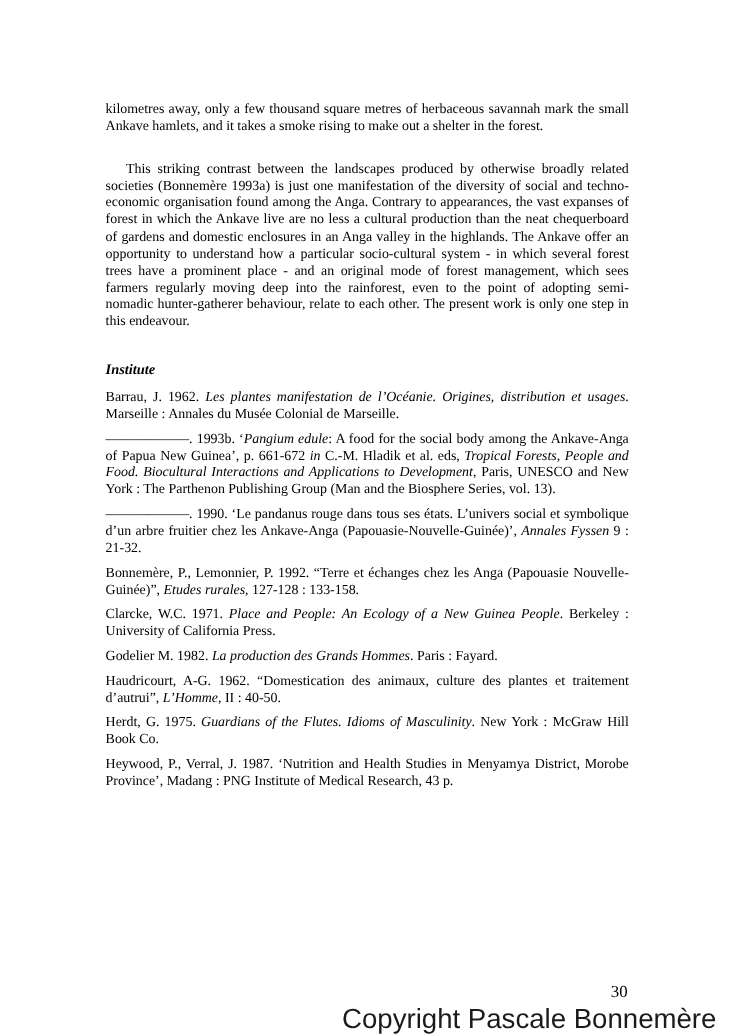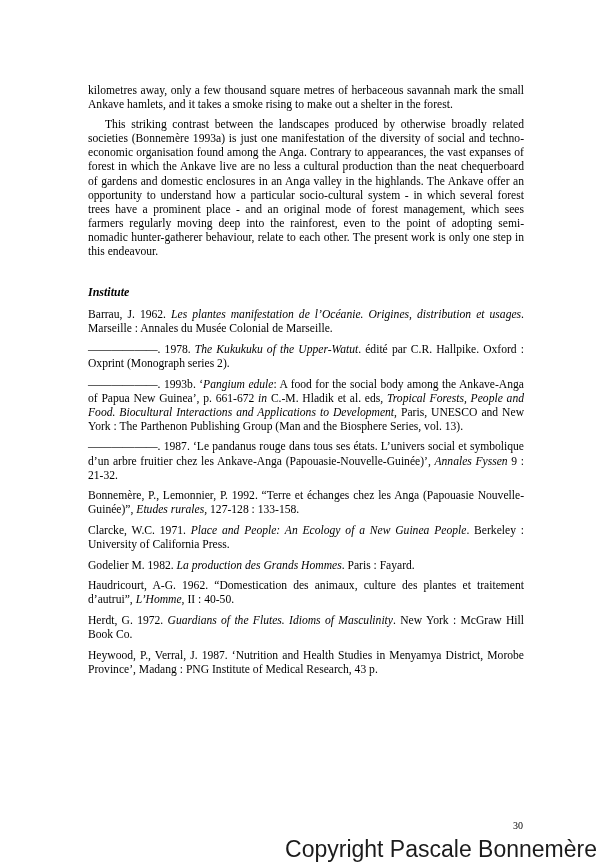--- a/index.html
+++ b/index.html
@@ -16,34 +16,34 @@
   .content {
     position: absolute;
     left: 88px;
     top: 84px;
     width: 436px;
     font-size: 11.6px;
     line-height: 14.1px;
     text-align: justify;
   }
   p.body-par { margin: 0; }
-  p.body-par.indented { margin-top: 6px; text-indent: 17px; }
+  p.body-par.indented { margin-top: 22px; text-indent: 17px; }
   .references-heading {
     font-weight: bold;
     font-style: italic;
     font-size: 12px;
     margin: 26px 0 9px 0;
   }
   p.ref { margin: 0 0 6.5px 0; }
   p.ref em { font-style: italic; }
   .page-number {
     position: absolute;
     top: 820px;
     right: 87px;
-    font-size: 10px;
+    font-size: 14px;
     font-family: "Liberation Serif", serif;
   }
   .watermark {
     position: absolute;
     right: 13px;
     bottom: 0px;
     font-family: "Liberation Sans", sans-serif;
     font-size: 23px;
     color: #1b1b1b;
     white-space: nowrap;
@@ -52,26 +52,25 @@
 </head>
 <body>
 
 <div class="page">
   <div class="content">
     <p class="body-par">kilometres away, only a few thousand square metres of herbaceous savannah mark the small Ankave hamlets, and it takes a smoke rising to make out a shelter in the forest.</p>
     <p class="body-par indented">This striking contrast between the landscapes produced by otherwise broadly related societies (Bonnemère 1993a) is just one manifestation of the diversity of social and techno-economic organisation found among the Anga. Contrary to appearances, the vast expanses of forest in which the Ankave live are no less a cultural production than the neat chequerboard of gardens and domestic enclosures in an Anga valley in the highlands. The Ankave offer an opportunity to understand how a particular socio-cultural system - in which several forest trees have a prominent place - and an original mode of forest management, which sees farmers regularly moving deep into the rainforest, even to the point of adopting semi-nomadic hunter-gatherer behaviour, relate to each other. The present work is only one step in this endeavour.</p>
     <p class="references-heading">Institute</p>
     <div id="references-list">
         <p class="ref"><span>Barrau, J. 1962. </span><em>Les plantes manifestation de l’Océanie. Origines, distribution et usages</em><span>. Marseille : Annales du Musée Colonial de Marseille.</span></p>
-        <p class="ref"><span>——————. 1978. </span><em>The Kukukuku of the Upper-Watut</em><span>. édité par C.R. Hallpike. Oxford : Oxprint (Monograph series 2).</span></p>
         <p class="ref"><span>——————. 1993b. ‘</span><em>Pangium edule</em><span>: A food for the social body among the Ankave-Anga of Papua New Guinea’, p. 661-672 </span><em>in</em><span> C.-M. Hladik et al. eds, </span><em>Tropical Forests, People and Food. Biocultural Interactions and Applications to Development</em><span>, Paris, UNESCO and New York : The Parthenon Publishing Group (Man and the Biosphere Series, vol. 13).</span></p>
-        <p class="ref"><span>——————. 1987. ‘Le pandanus rouge dans tous ses états. L’univers social et symbolique d’un arbre fruitier chez les Ankave-Anga (Papouasie-Nouvelle-Guinée)’, </span><em>Annales Fyssen</em><span> 9 : 21-32.</span></p>
+        <p class="ref"><span>——————. 1990. ‘Le pandanus rouge dans tous ses états. L’univers social et symbolique d’un arbre fruitier chez les Ankave-Anga (Papouasie-Nouvelle-Guinée)’, </span><em>Annales Fyssen</em><span> 9 : 21-32.</span></p>
         <p class="ref"><span>Bonnemère, P., Lemonnier, P. 1992. “Terre et échanges chez les Anga (Papouasie Nouvelle-Guinée)”, </span><em>Etudes rurales</em><span>, 127-128 : 133-158.</span></p>
         <p class="ref"><span>Clarcke, W.C. 1971. </span><em>Place and People: An Ecology of a New Guinea People</em><span>. Berkeley : University of California Press.</span></p>
         <p class="ref"><span>Godelier M. 1982. </span><em>La production des Grands Hommes</em><span>. Paris : Fayard.</span></p>
         <p class="ref"><span>Haudricourt, A-G. 1962. “Domestication des animaux, culture des plantes et traitement d’autrui”, </span><em>L’Homme</em><span>, II : 40-50.</span></p>
-        <p class="ref"><span>Herdt, G. 1972. </span><em>Guardians of the Flutes. Idioms of Masculinity</em><span>. New York : McGraw Hill Book Co.</span></p>
+        <p class="ref"><span>Herdt, G. 1975. </span><em>Guardians of the Flutes. Idioms of Masculinity</em><span>. New York : McGraw Hill Book Co.</span></p>
         <p class="ref"><span>Heywood, P., Verral, J. 1987. ‘Nutrition and Health Studies in Menyamya District, Morobe Province’, Madang : PNG Institute of Medical Research, 43 p.</span></p>
       </div>
   </div>
   <div class="page-number">30</div>
   <div class="watermark">Copyright Pascale Bonnemère</div>
 </div>
 
 </body></html>

